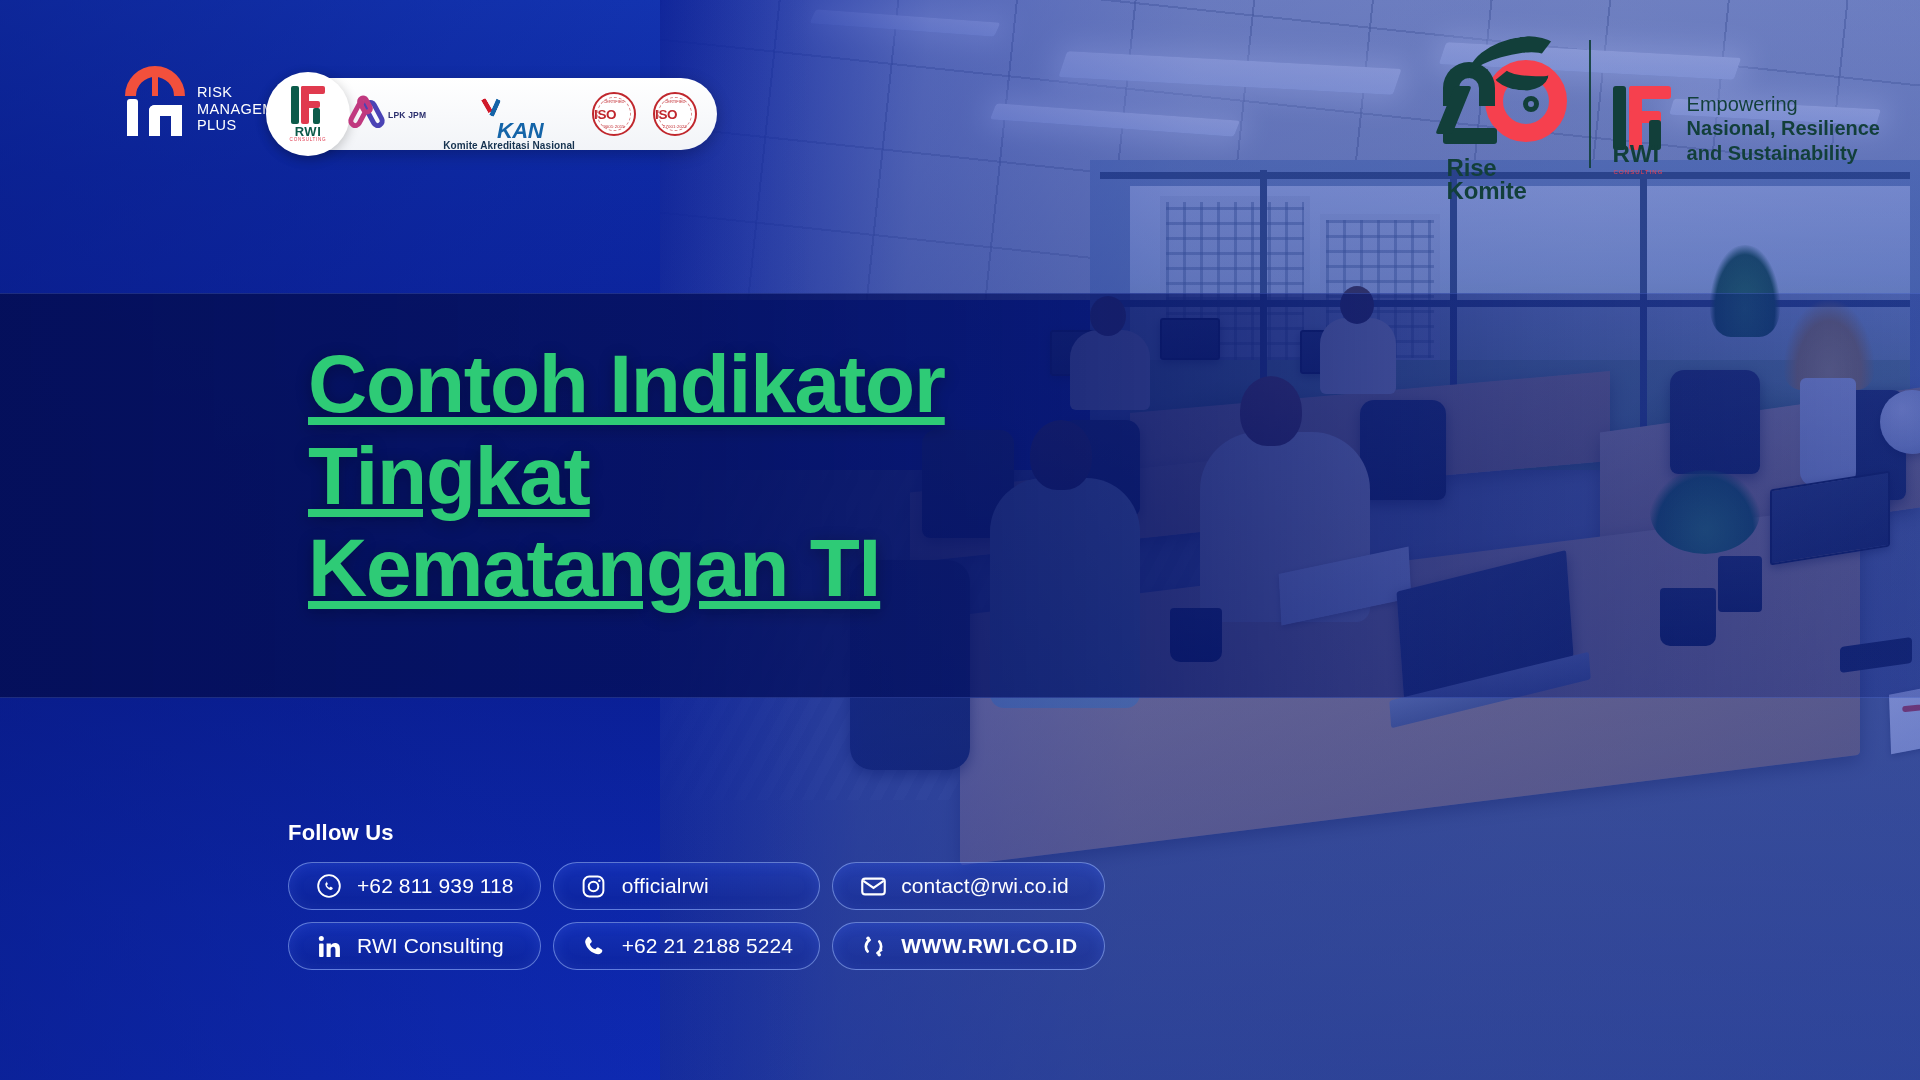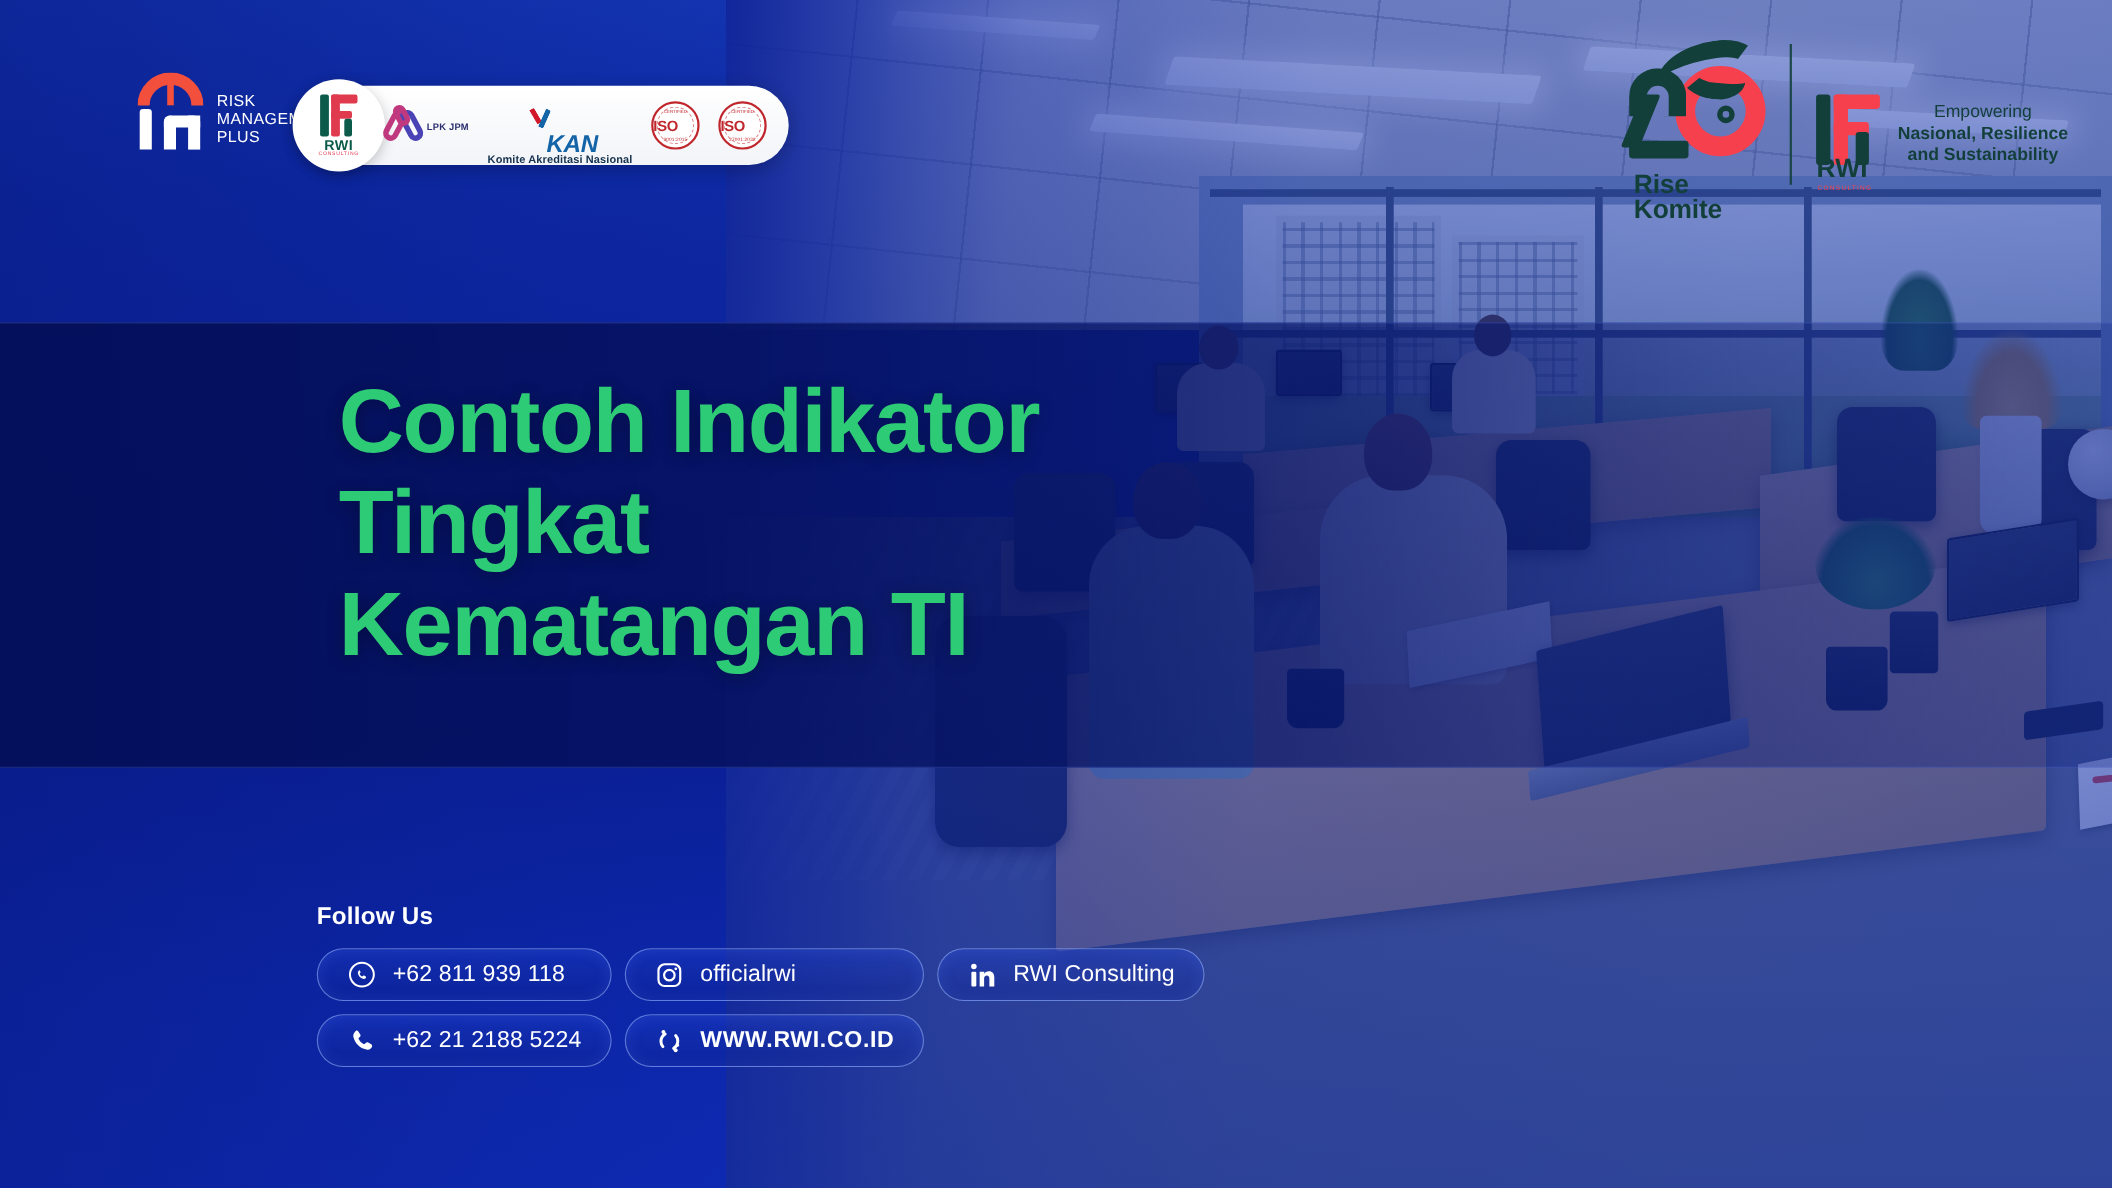--- a/index.html
+++ b/index.html
@@ -413,36 +413,35 @@
   .rb5 { left:36px;top:34px;width:12px; height:30px; background:#123f3a; }
   .rwi-big-word {
     position:absolute; left:0; bottom:-2px;
     font-size:24px; font-weight:bold; color:#123f3a; letter-spacing:.2px; line-height:1;
   }
   .rwi-big-sub {
     position:absolute; left:1px; bottom:-11px;
     font-size:6px; color:#f6404e; letter-spacing:1.1px; line-height:1;
   }
   .tagline {
-    color:#123f3a; font-size:16px; line-height:1.22; padding-top:6px;
+    color:#123f3a; font-size:20px; line-height:1.22; padding-top:6px;
     max-width:210px;
-    text-align:center;
   }
   .tagline .t1 { font-weight:400; }
   .tagline .t2 { font-weight:bold; }
 
   
   .headline {
     position:absolute; left:308px; top:338px; width:1000px;
     color:#2ecb76;
     font-size:82px; font-weight:bold; line-height:1.12;
     letter-spacing:-1.2px;
     text-shadow:0 3px 16px rgba(0,0,0,.30);
   }
-  .headline div { white-space:nowrap; }
+  .headline div { white-space:nowrap;text-decoration:underline; }
 
   
   .follow {
     position:absolute; left:288px; top:820px;
     color:#ffffff; font-size:22px; font-weight:bold; letter-spacing:.2px;
   }
   .contact-grid {
     position:absolute; left:288px; top:862px;
     display:grid; grid-template-columns:auto auto auto;
     gap:12px 12px;
@@ -664,20 +663,29 @@
       <span class="ic">
         <svg width="25" height="25" viewBox="0 0 24 24" fill="none" stroke="#fff" stroke-width="1.9">
           <rect x="2.5" y="2.5" width="19" height="19" rx="5.5"></rect>
           <circle cx="12" cy="12" r="4.6"></circle>
           <circle cx="17.6" cy="6.5" r="1.2" fill="#fff" stroke="none"></circle>
         </svg>
       </span>
       <span>officialrwi</span>
     </div>
 
+    <div class="pill">
+      <span class="ic">
+        <svg width="27" height="27" viewBox="0 0 24 24" fill="none" stroke="#fff" stroke-width="1.9">
+          <rect x="2" y="5" width="20" height="14" rx="2.6"></rect>
+          <path d="M3 7l9 6.2L21 7"></path>
+        </svg>
+      </span>
+      <span>contact@rwi.co.id</span>
+    </div>
 
     <div class="pill li">
       <span class="ic">
         <svg width="25" height="25" viewBox="0 0 24 24" fill="#fff">
           <rect x="2" y="9" width="4.3" height="13" rx="1"></rect>
           <circle cx="4.15" cy="4.4" r="2.4"></circle>
           <path d="M9.2 9h4.1v1.9c.6-1.1 2-2.2 4-2.2 3.1 0 4.7 2 4.7 5.6V22h-4.3v-6.9c0-1.8-.7-2.9-2.2-2.9-1.3 0-2 .9-2.3 1.8-.1.3-.1.8-.1 1.2V22H9.2z"></path>
         </svg>
       </span>
       <span>RWI Consulting</span>

